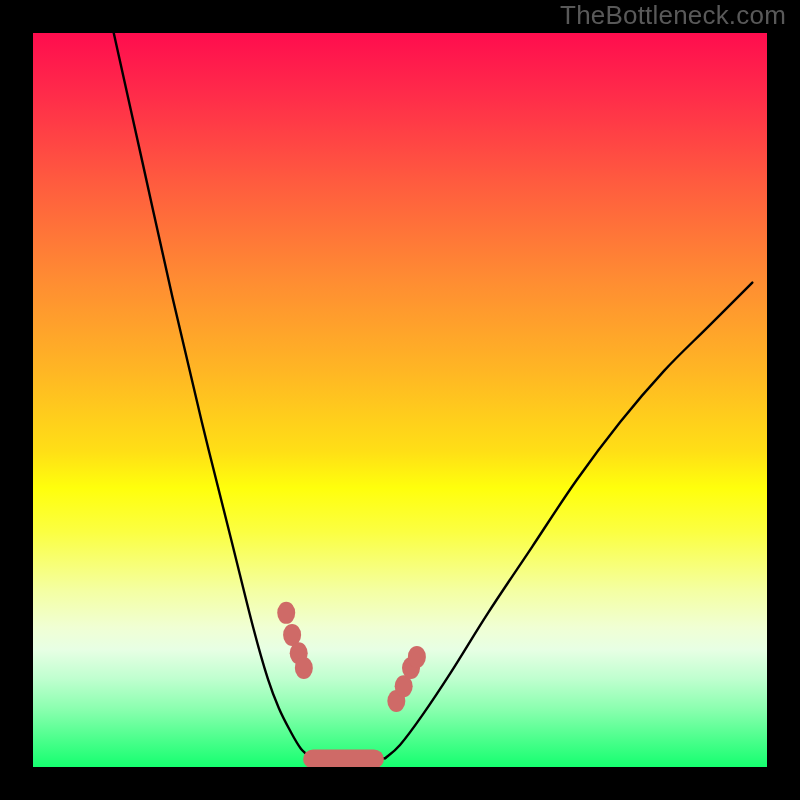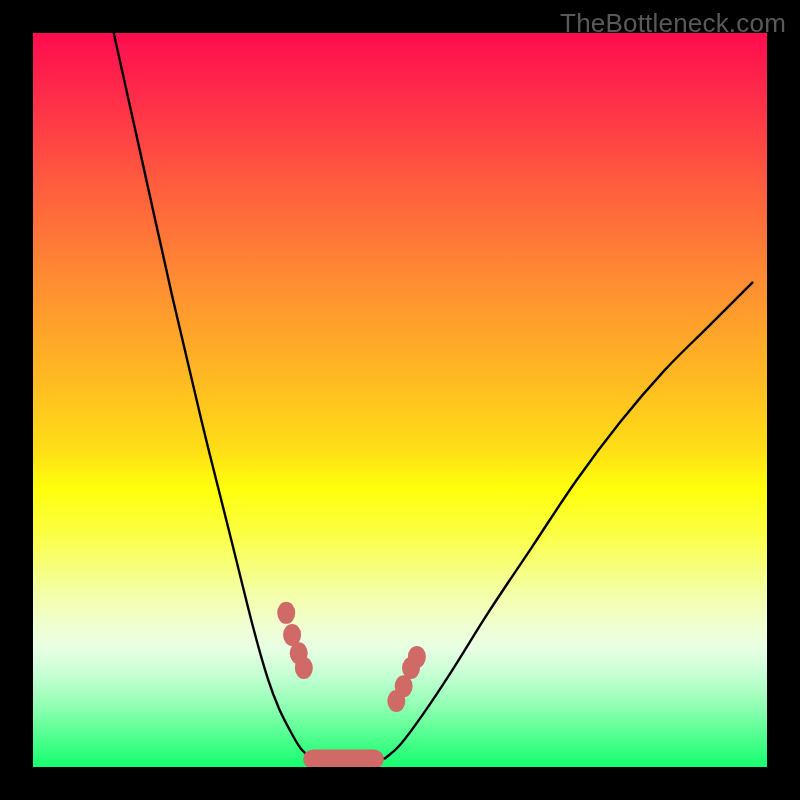--- a/index.html
+++ b/index.html
@@ -12,21 +12,21 @@
     font-family: Arial, Helvetica, sans-serif;
   }
   .outer {
     width: 800px;
     height: 800px;
     background: #000;
     position: relative;
   }
   .watermark {
     position: absolute;
-    top: 8px;
+    top: 0;
     right: 14px;
     color: #595959;
     font-size: 26px;
     letter-spacing: 0.2px;
     font-weight: 400;
     z-index: 30;
   }
   .plot-wrap {
     position: absolute;
     left: 33px;

